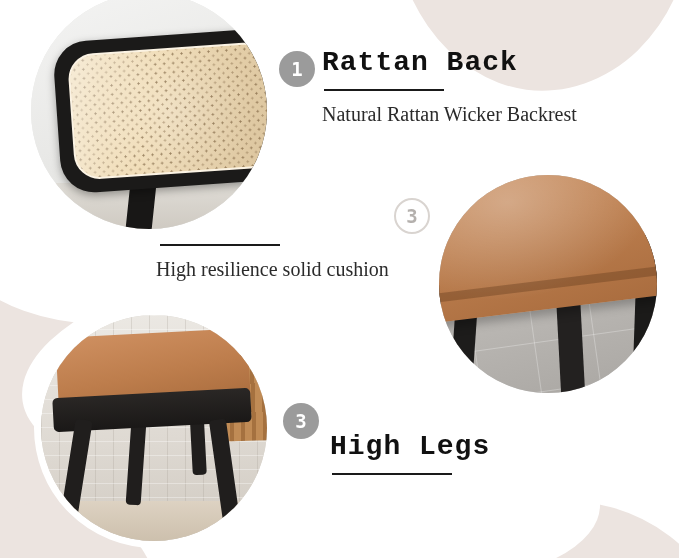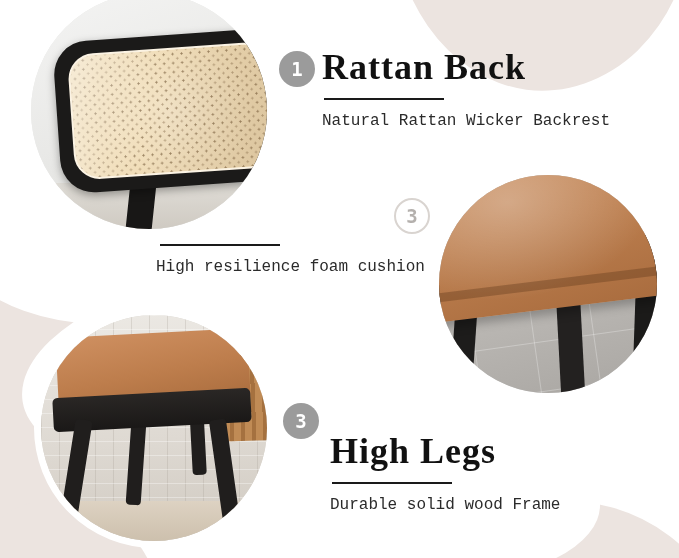--- a/index.html
+++ b/index.html
@@ -347,37 +347,37 @@
     justify-content: center;
     line-height: 1;
   }
   .badge.ghost {
     background: transparent;
     color: #b4b0ad;
     border: 2px solid #d9d4d0;
     box-sizing: border-box;
   }
   .headline {
-    font-family: Liberation Serif, serif;
+    font-family: Liberation Mono, monospace;
     font-weight: bold;
-    font-size: 36px;
+    font-size: 28px;
     letter-spacing: 1px;
     color: #111111;
     white-space: nowrap;
     line-height: 1.1;
   }
   .rule {
     width: 120px;
     height: 2px;
     background: #1a1a1a;
     margin: 10px 0 12px 2px;
   }
   .subline {
-    font-family: Liberation Mono, monospace;
-    font-size: 16px;
+    font-family: Liberation Serif, serif;
+    font-size: 20px;
     color: #2b2b2b;
     white-space: nowrap;
   }
 
   
   .f1 { left: 322px; top: 48px; }
   .f1 .badge { left: -43px; top: 3px; }
 
   .f2 { left: 96px; top: 234px; }
   .f2 .badge { left: 298px; top: -36px; }
@@ -444,23 +444,22 @@
   <div class="feature f1">
     <div class="badge">1</div>
     <div class="headline">Rattan Back</div>
     <div class="rule"></div>
     <div class="subline">Natural Rattan Wicker Backrest</div>
   </div>
 
   <div class="feature f2">
     <div class="badge ghost">3</div>
     <div class="rule"></div>
-    <div class="subline">High resilience foam cushion</div>
+    <div class="subline">High resilience solid cushion</div>
   </div>
 
   <div class="feature f3">
     <div class="badge">3</div>
     <div class="headline">High Legs</div>
     <div class="rule"></div>
-    <div class="subline">Durable solid wood Frame</div>
   </div>
 
 </div>
 
 </body></html>

